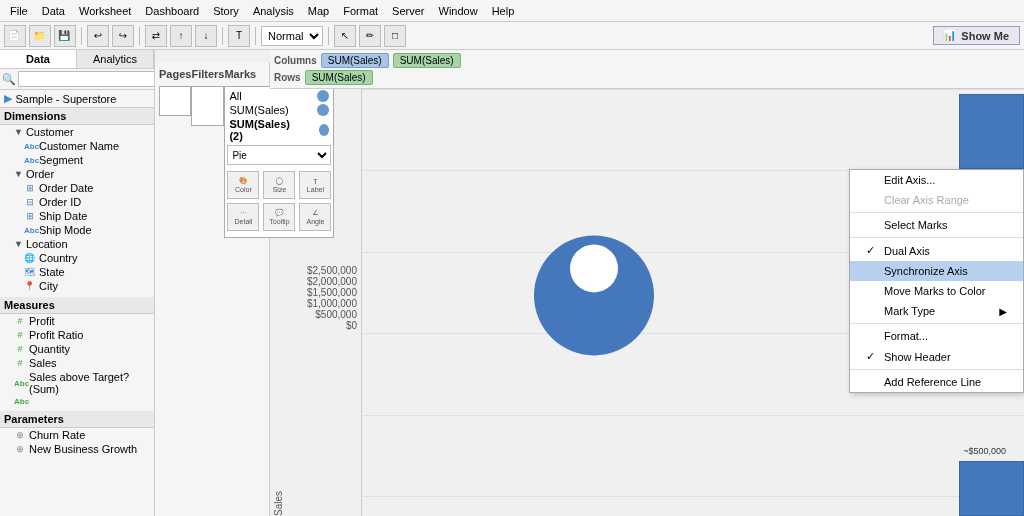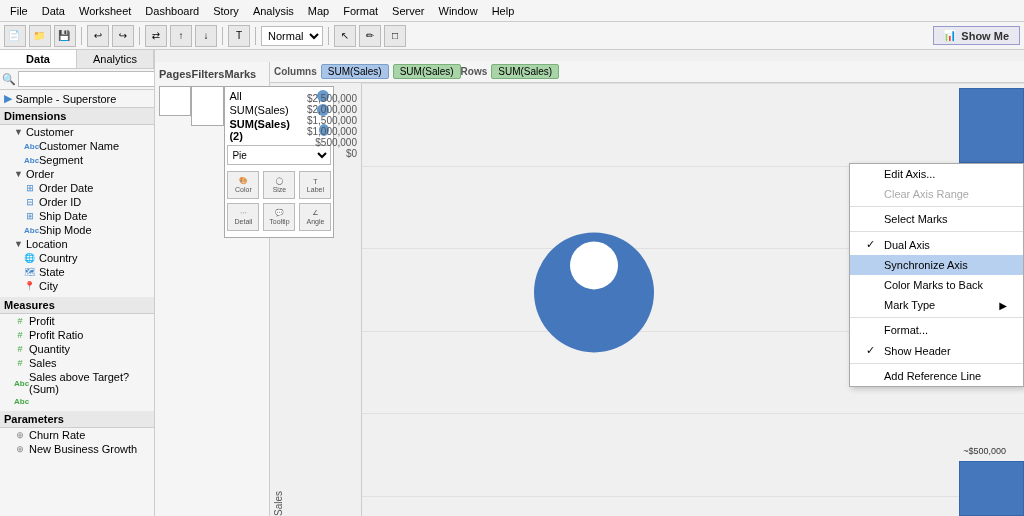--- a/index.html
+++ b/index.html
@@ -83,33 +83,33 @@
     .marks-icons { display: flex; gap: 4px; justify-content: space-around; margin: 4px 0; }
     .marks-icon-btn {
       width: 32px; height: 28px; border: 1px solid #bbb; background: #f0f0f0;
       display: flex; flex-direction: column; align-items: center; justify-content: center;
       font-size: 8px; cursor: pointer; gap: 1px;
     }
     .marks-icon-btn span { font-size: 7px; color: #555; }
 
     
     .chart-area { flex: 1; display: flex; flex-direction: column; position: relative; }
-    .shelves { display: flex; flex-direction: row; border-bottom: 1px solid #ccc; padding: 2px 4px; background: #f5f5f5; margin-top: 11px; }
+    .shelves { display: flex; flex-direction: column; border-bottom: 1px solid #ccc; padding: 2px 4px; background: #f5f5f5; }
     .shelf-row { display: flex; align-items: center; gap: 4px; margin: 1px 0; }
     .shelf-pill {
       background: #a8d4a8; border: 1px solid #7ab07a; padding: 1px 6px;
       font-size: 10px; border-radius: 2px; cursor: pointer;
     }
     .shelf-pill.blue { background: #a8c4e8; border-color: #7aa0c8; }
 
     .viz-container { flex: 1; display: flex; position: relative; overflow: hidden; }
 
     
     .y-axis {
-      width: 75px; display: flex; flex-direction: column; justify-content: flex-start;
+      width: 75px; display: flex; flex-direction: column; justify-content: center;
       padding: 10px 4px 20px 4px; font-size: 10px; color: #555; text-align: right;
     }
 
     
     .chart-canvas { flex: 1; position: relative; border-left: 1px solid #ccc; }
 
     
     .context-menu {
       position: absolute; right: 0; top: 80px;
       background: white; border: 1px solid #aaa; box-shadow: 2px 2px 6px rgba(0,0,0,0.2);
@@ -409,21 +409,21 @@
           <div class="ctx-item">
             <span class="ctx-check">✓</span>
             <span>Dual Axis</span>
           </div>
           <div class="ctx-item highlighted">
             <span class="ctx-check"></span>
             <span>Synchronize Axis</span>
           </div>
           <div class="ctx-item">
             <span class="ctx-check"></span>
-            <span>Color Marks to Back</span>
+            <span>Move Marks to Color</span>
           </div>
           <div class="ctx-item">
             <span class="ctx-check"></span>
             <span>Mark Type</span>
             <span class="ctx-arrow">▶</span>
           </div>
           <div class="ctx-separator"></div>
           <div class="ctx-item">
             <span class="ctx-check"></span>
             <span>Format...</span>

